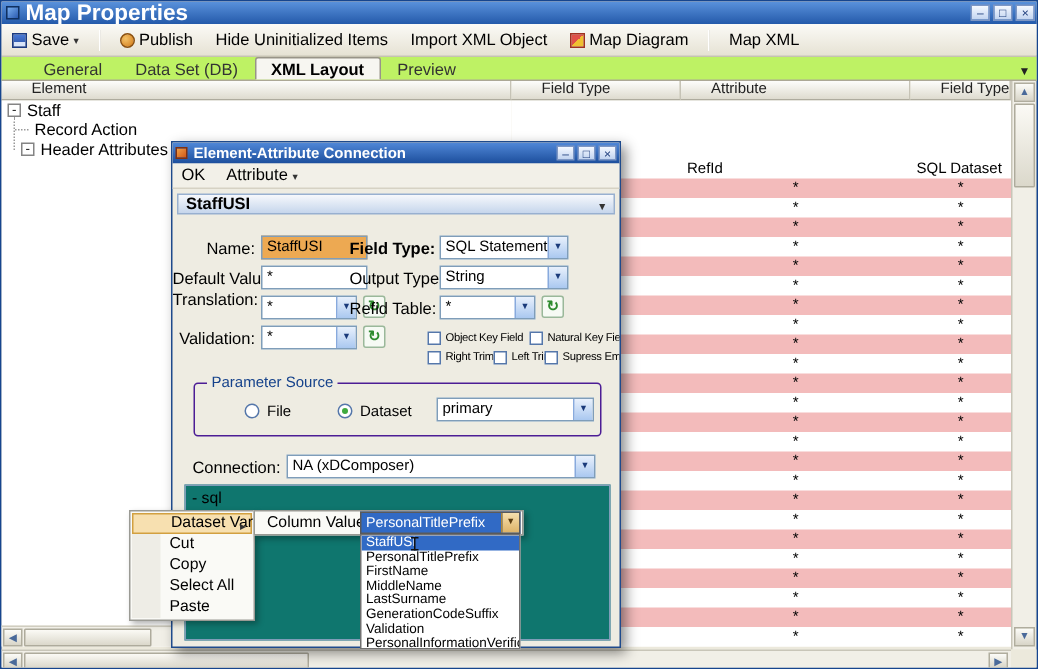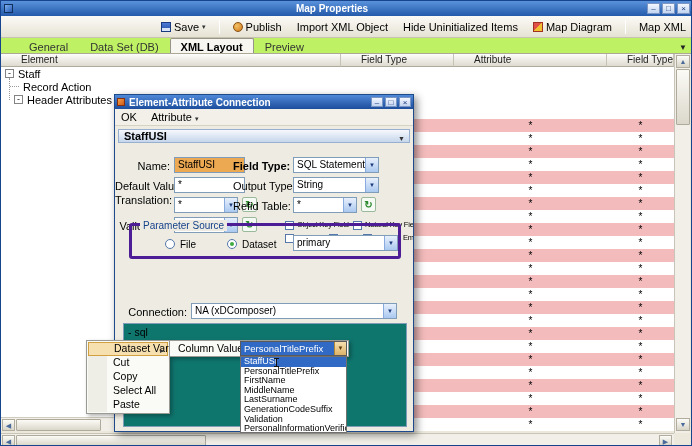--- a/index.html
+++ b/index.html
@@ -4,26 +4,26 @@
 <style>
   *{margin:0;padding:0;box-sizing:border-box;}
   html,body{background:#9aa0a8;}
   body{font-family:"Liberation Sans",sans-serif;color:#000;}
   #screen{position:relative;width:692px;height:446px;background:#ece9dc;overflow:hidden;border:1px solid #16458e;font-size:11px;}
   .abs{position:absolute;}
 
   
   .titlebar{left:0;top:0;width:692px;height:15px;background:linear-gradient(180deg,#5a92dc,#245aaa);display:flex;align-items:center;padding:0 3px;}
   .app-icon{width:9px;height:9px;background:linear-gradient(135deg,#7ab0f0,#2a5ab0);border:1px solid #103060;margin-right:4px;}
-  .title-text{color:#fff;font-size:10px;font-weight:bold;flex:1;white-space:nowrap;text-align:center;}
+  .title-text{color:#fff;font-size:15px;font-weight:bold;flex:1;white-space:nowrap;}
   .winbtns{display:flex;gap:2px;}
   .wbtn{width:13px;height:11px;background:linear-gradient(#f4f8ff,#c2d4f0);border:1px solid #7c96c4;font-size:8px;line-height:9px;text-align:center;color:#1a3a7a;}
   .dlg .wbtn{width:12px;height:10px;}
 
-  .toolbar{left:0;top:15px;width:692px;height:22px;background:linear-gradient(#fbfaf6,#e6e2d4);border-bottom:1px solid #c6c2b2;display:flex;align-items:center;padding:0 5px;gap:11px;justify-content:flex-end;}
+  .toolbar{left:0;top:15px;width:692px;height:22px;background:linear-gradient(#fbfaf6,#e6e2d4);border-bottom:1px solid #c6c2b2;display:flex;align-items:center;padding:0 5px;gap:11px;}
   .tbtn{display:flex;align-items:center;gap:3px;white-space:nowrap;padding:1px 2px;}
   .tsep{width:1px;height:14px;background:#b8b4a6;border-right:1px solid #fff;}
   .ic{display:inline-block;width:10px;height:10px;}
   .ic-floppy{background:linear-gradient(#4a7ad8,#27509f);border:1px solid #1a3a80;box-shadow:inset 0 -3px 0 #d8e4f8;}
   .ic-publish{background:radial-gradient(circle at 35% 35%,#f4c268,#d07818);border-radius:50%;border:1px solid #8a5010;}
   .ic-diagram{background:linear-gradient(135deg,#e05048 50%,#f0c030 50%);border:1px solid #a03020;}
   .dd{font-size:7px;color:#333;}
 
   .tabstrip{left:0;top:37px;width:692px;height:16px;background:#bef264;border-bottom:1px solid #aca896;display:flex;align-items:flex-end;padding-left:17px;}
   .tab{padding:2px 10px 1px;font-size:11px;color:#333;border:1px solid transparent;border-bottom:none;height:15px;}
@@ -72,21 +72,21 @@
   .inp{position:absolute;height:16px;background:#fff;border:1px solid #7f9db9;font-size:10px;line-height:14px;padding-left:3px;white-space:nowrap;overflow:hidden;}
   .inp.hl{background:#eda952;}
   .combo{position:absolute;height:16px;background:#fff;border:1px solid #7f9db9;font-size:10px;line-height:14px;padding-left:3px;padding-right:14px;white-space:nowrap;overflow:hidden;}
   .cbtn{position:absolute;right:0;top:0;bottom:0;width:13px;background:linear-gradient(#e8f0fc,#aac8f0);border-left:1px solid #88aadd;font-size:6px;color:#1a3a7a;text-align:center;line-height:14px;}
   .grn{position:absolute;width:15px;height:15px;background:#f6faf4;border:1px solid #9ab89a;border-radius:2px;color:#2e8b2e;font-weight:bold;font-size:10px;text-align:center;line-height:13px;}
   .chk{position:absolute;width:9px;height:9px;border:1px solid #5577aa;background:#fff;}
   .cklbl{position:absolute;font-size:7.5px;letter-spacing:-0.2px;white-space:nowrap;line-height:10px;}
   .rad{position:absolute;width:10px;height:10px;border:1px solid #5577aa;border-radius:50%;background:#fff;}
   .rad.sel::after{content:"";display:block;width:4px;height:4px;background:#3faa3f;border-radius:50%;margin:2px;}
   .radlbl{position:absolute;font-size:10px;white-space:nowrap;line-height:11px;}
-  .grp{position:absolute;left:14px;top:128px;width:272px;height:36px;border:3px solid #4c1d95;border-radius:3px;}
+  .grp{position:absolute;left:14px;top:160px;width:272px;height:36px;border:1px solid #4c1d95;border-radius:3px;}
   .grplegend{position:absolute;left:8px;top:-6px;background:#eeece2;padding:0 3px;font-size:10px;color:#15428b;}
   .sqlpanel{position:absolute;left:8px;top:228px;width:284px;height:104px;background:#0f766e;border:1px solid #7f9db9;font-size:10.5px;padding:2px 4px;}
 
   
   .ctx{left:85px;top:339px;width:84px;background:#fafaf6;border:1px solid #9a9a94;box-shadow:2px 2px 4px rgba(0,0,0,.3);padding:1px;z-index:20;}
   .ctx-gutter{position:absolute;left:1px;top:1px;bottom:1px;width:19px;background:#eeede6;}
   .ctx-item{position:relative;height:14px;line-height:13px;padding-left:25px;font-size:10.5px;white-space:nowrap;z-index:1;}
   .ctx-item:first-of-type{background:#f7e0b0;border:1px solid #d2a040;line-height:11px;}
   .ctx-item:first-of-type::after{content:"\25B8";position:absolute;right:3px;top:2px;font-size:8px;color:#333;}
   .submenu{left:168px;top:339px;width:180px;height:17px;background:#fafaf6;border:1px solid #9a9a94;box-shadow:2px 2px 4px rgba(0,0,0,.3);font-size:10.5px;line-height:15px;padding-left:8px;z-index:20;}
@@ -120,24 +120,24 @@
       <span class="ic ic-floppy"></span>
       <span>Save</span>
       <span class="dd">▾</span>
     </span>
     <span class="tsep"></span>
     <span class="tbtn">
       <span class="ic ic-publish"></span>
       <span>Publish</span>
     </span>
     <span class="tbtn">
+      <span>Hide Uninitialized Items</span>
+    </span>
+    <span class="tbtn">
       <span>Import XML Object</span>
-    </span>
-    <span class="tbtn">
-      <span>Hide Uninitialized Items</span>
     </span>
     <span class="tbtn">
       <span class="ic ic-diagram"></span>
       <span>Map Diagram</span>
     </span>
     <span class="tsep"></span>
     <span class="tbtn">
       <span>Map XML</span>
     </span>
   </div>
@@ -166,20 +166,24 @@
     <span class="exp" style="left:13px;top:28px;">-</span>
     <span class="tlabel" style="left:26px;top:27px;">Header Attributes</span>
 
     <div class="treescroll">
       <span class="sbtn" style="left:1px;top:1px;width:13px;height:12px;">◀</span>
       <span class="sthumb" style="left:15px;top:1px;width:85px;height:12px;"></span>
     </div>
   </div>
 
   <div class="rgrid abs">
+    <div class="refrow">
+      <span class="cellA">RefId</span>
+      <span class="cellF">SQL Dataset</span>
+    </div>
     <div class="stars">
 
         <div class="srow">
           <span class="sa">*</span>
           <span class="sf">*</span>
         </div>
 
         <div class="srow">
           <span class="sa">*</span>
           <span class="sf">*</span>

